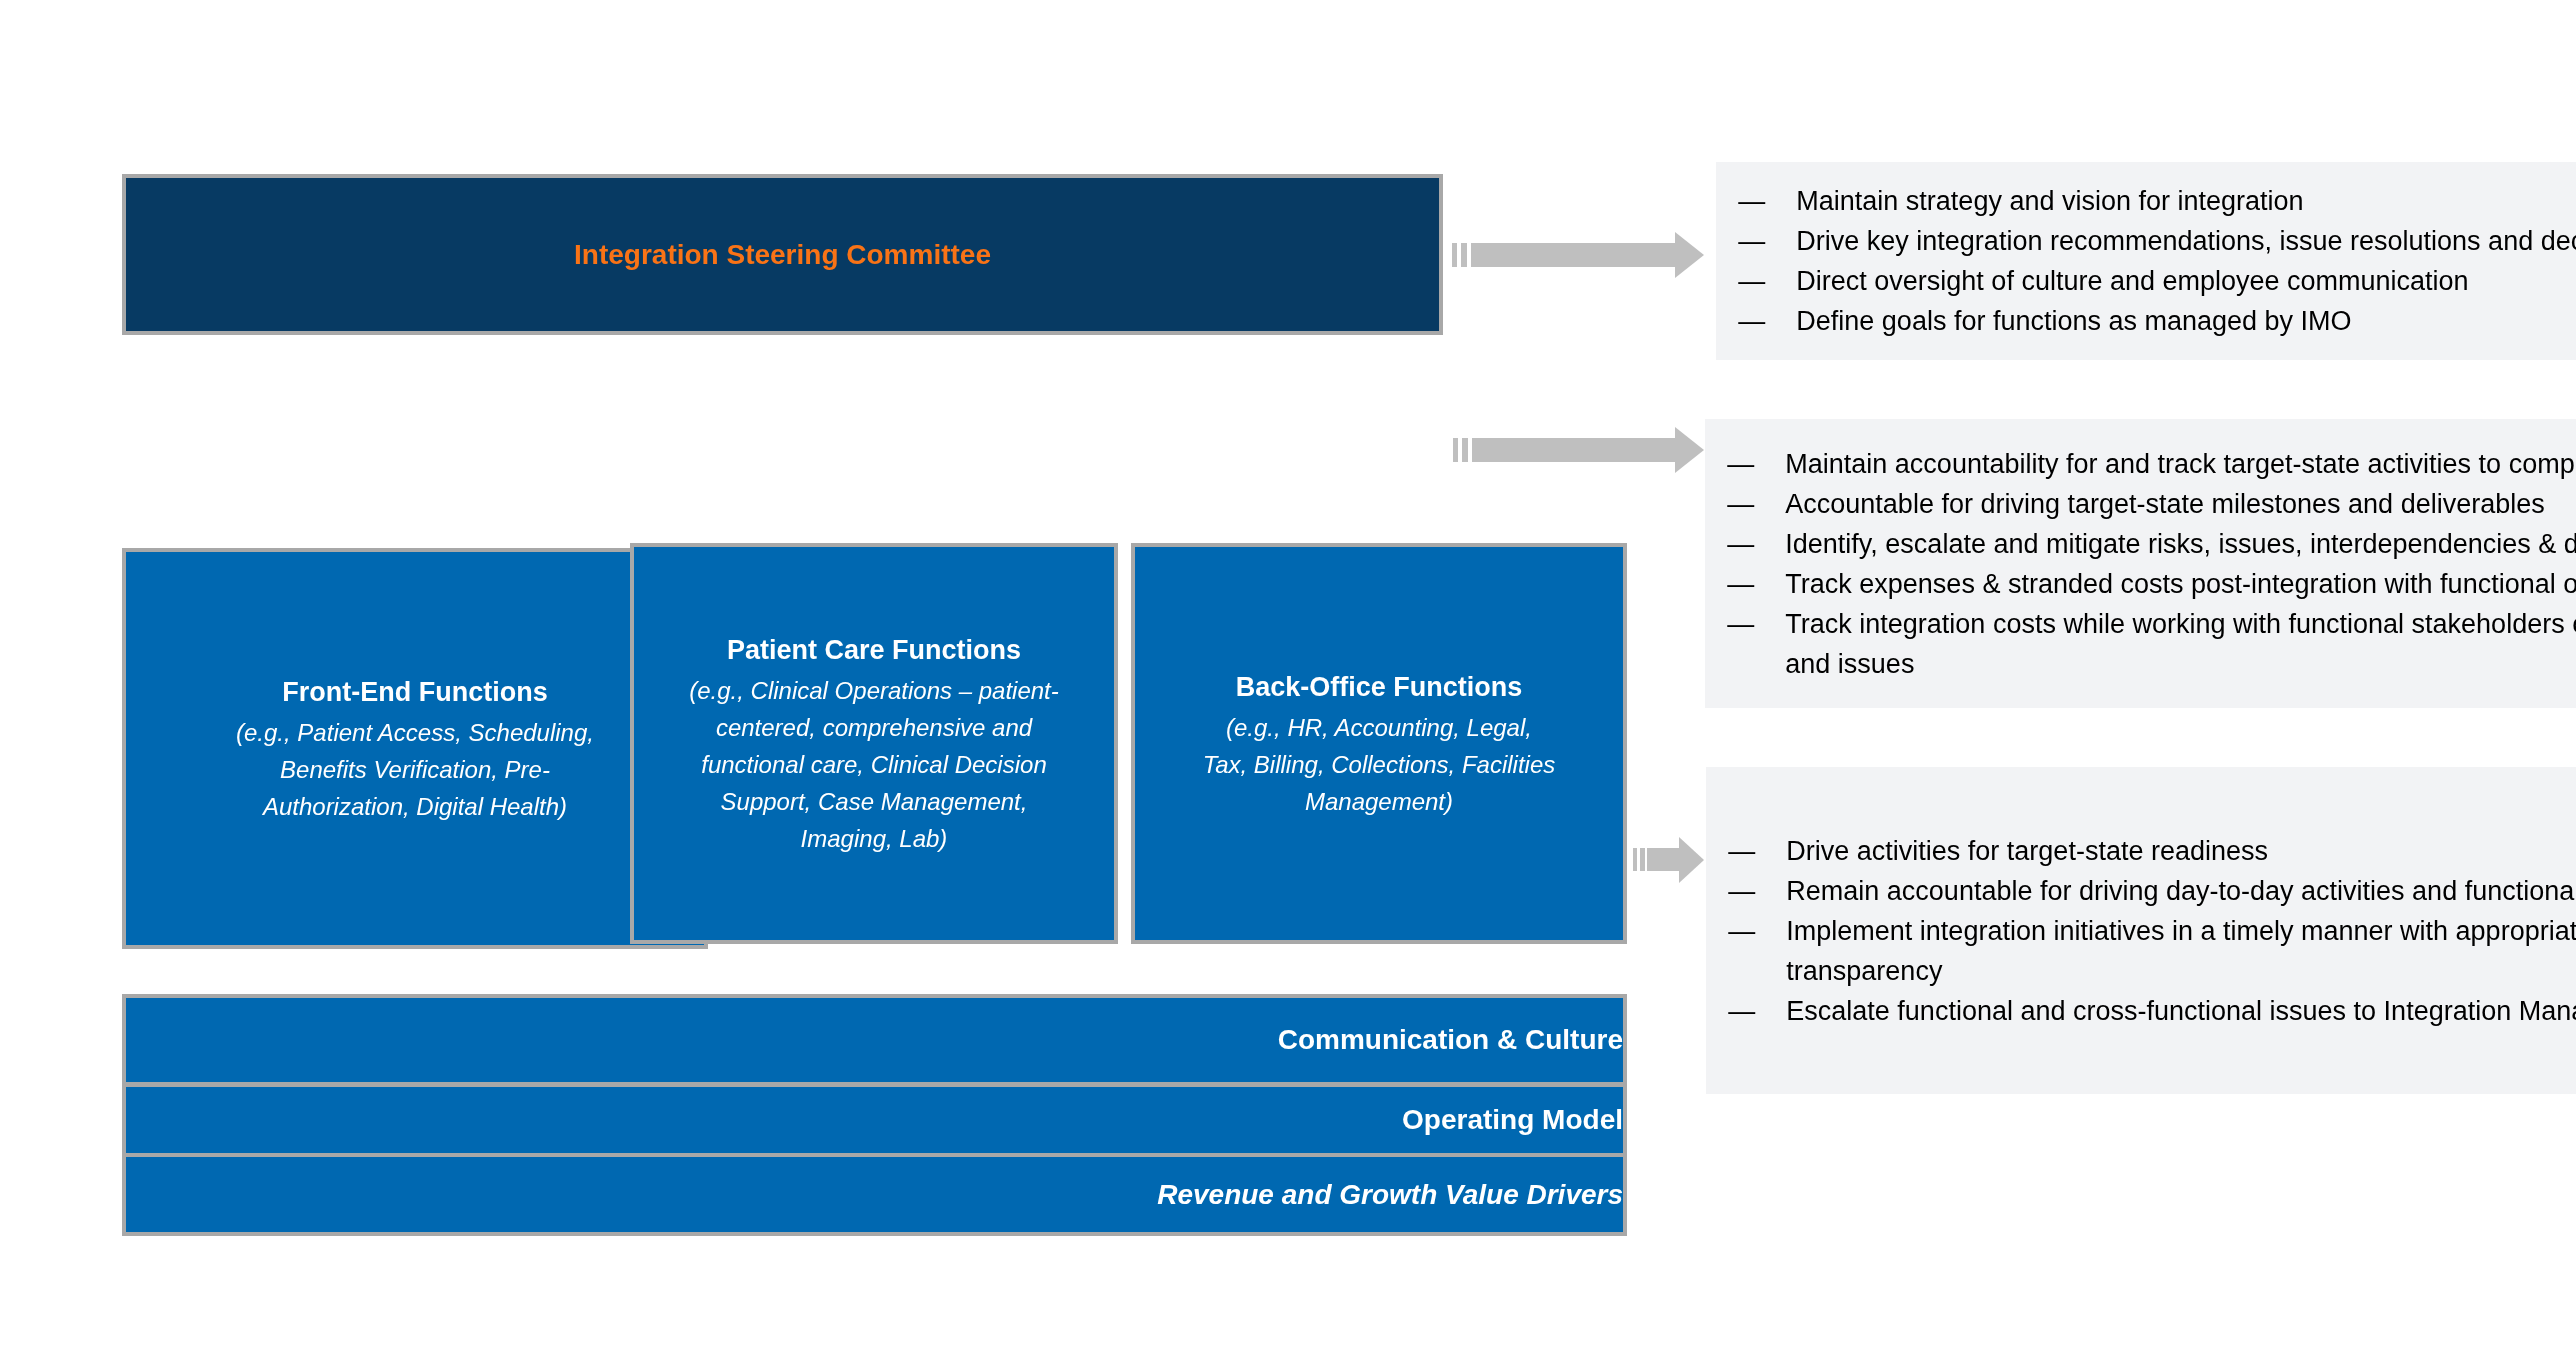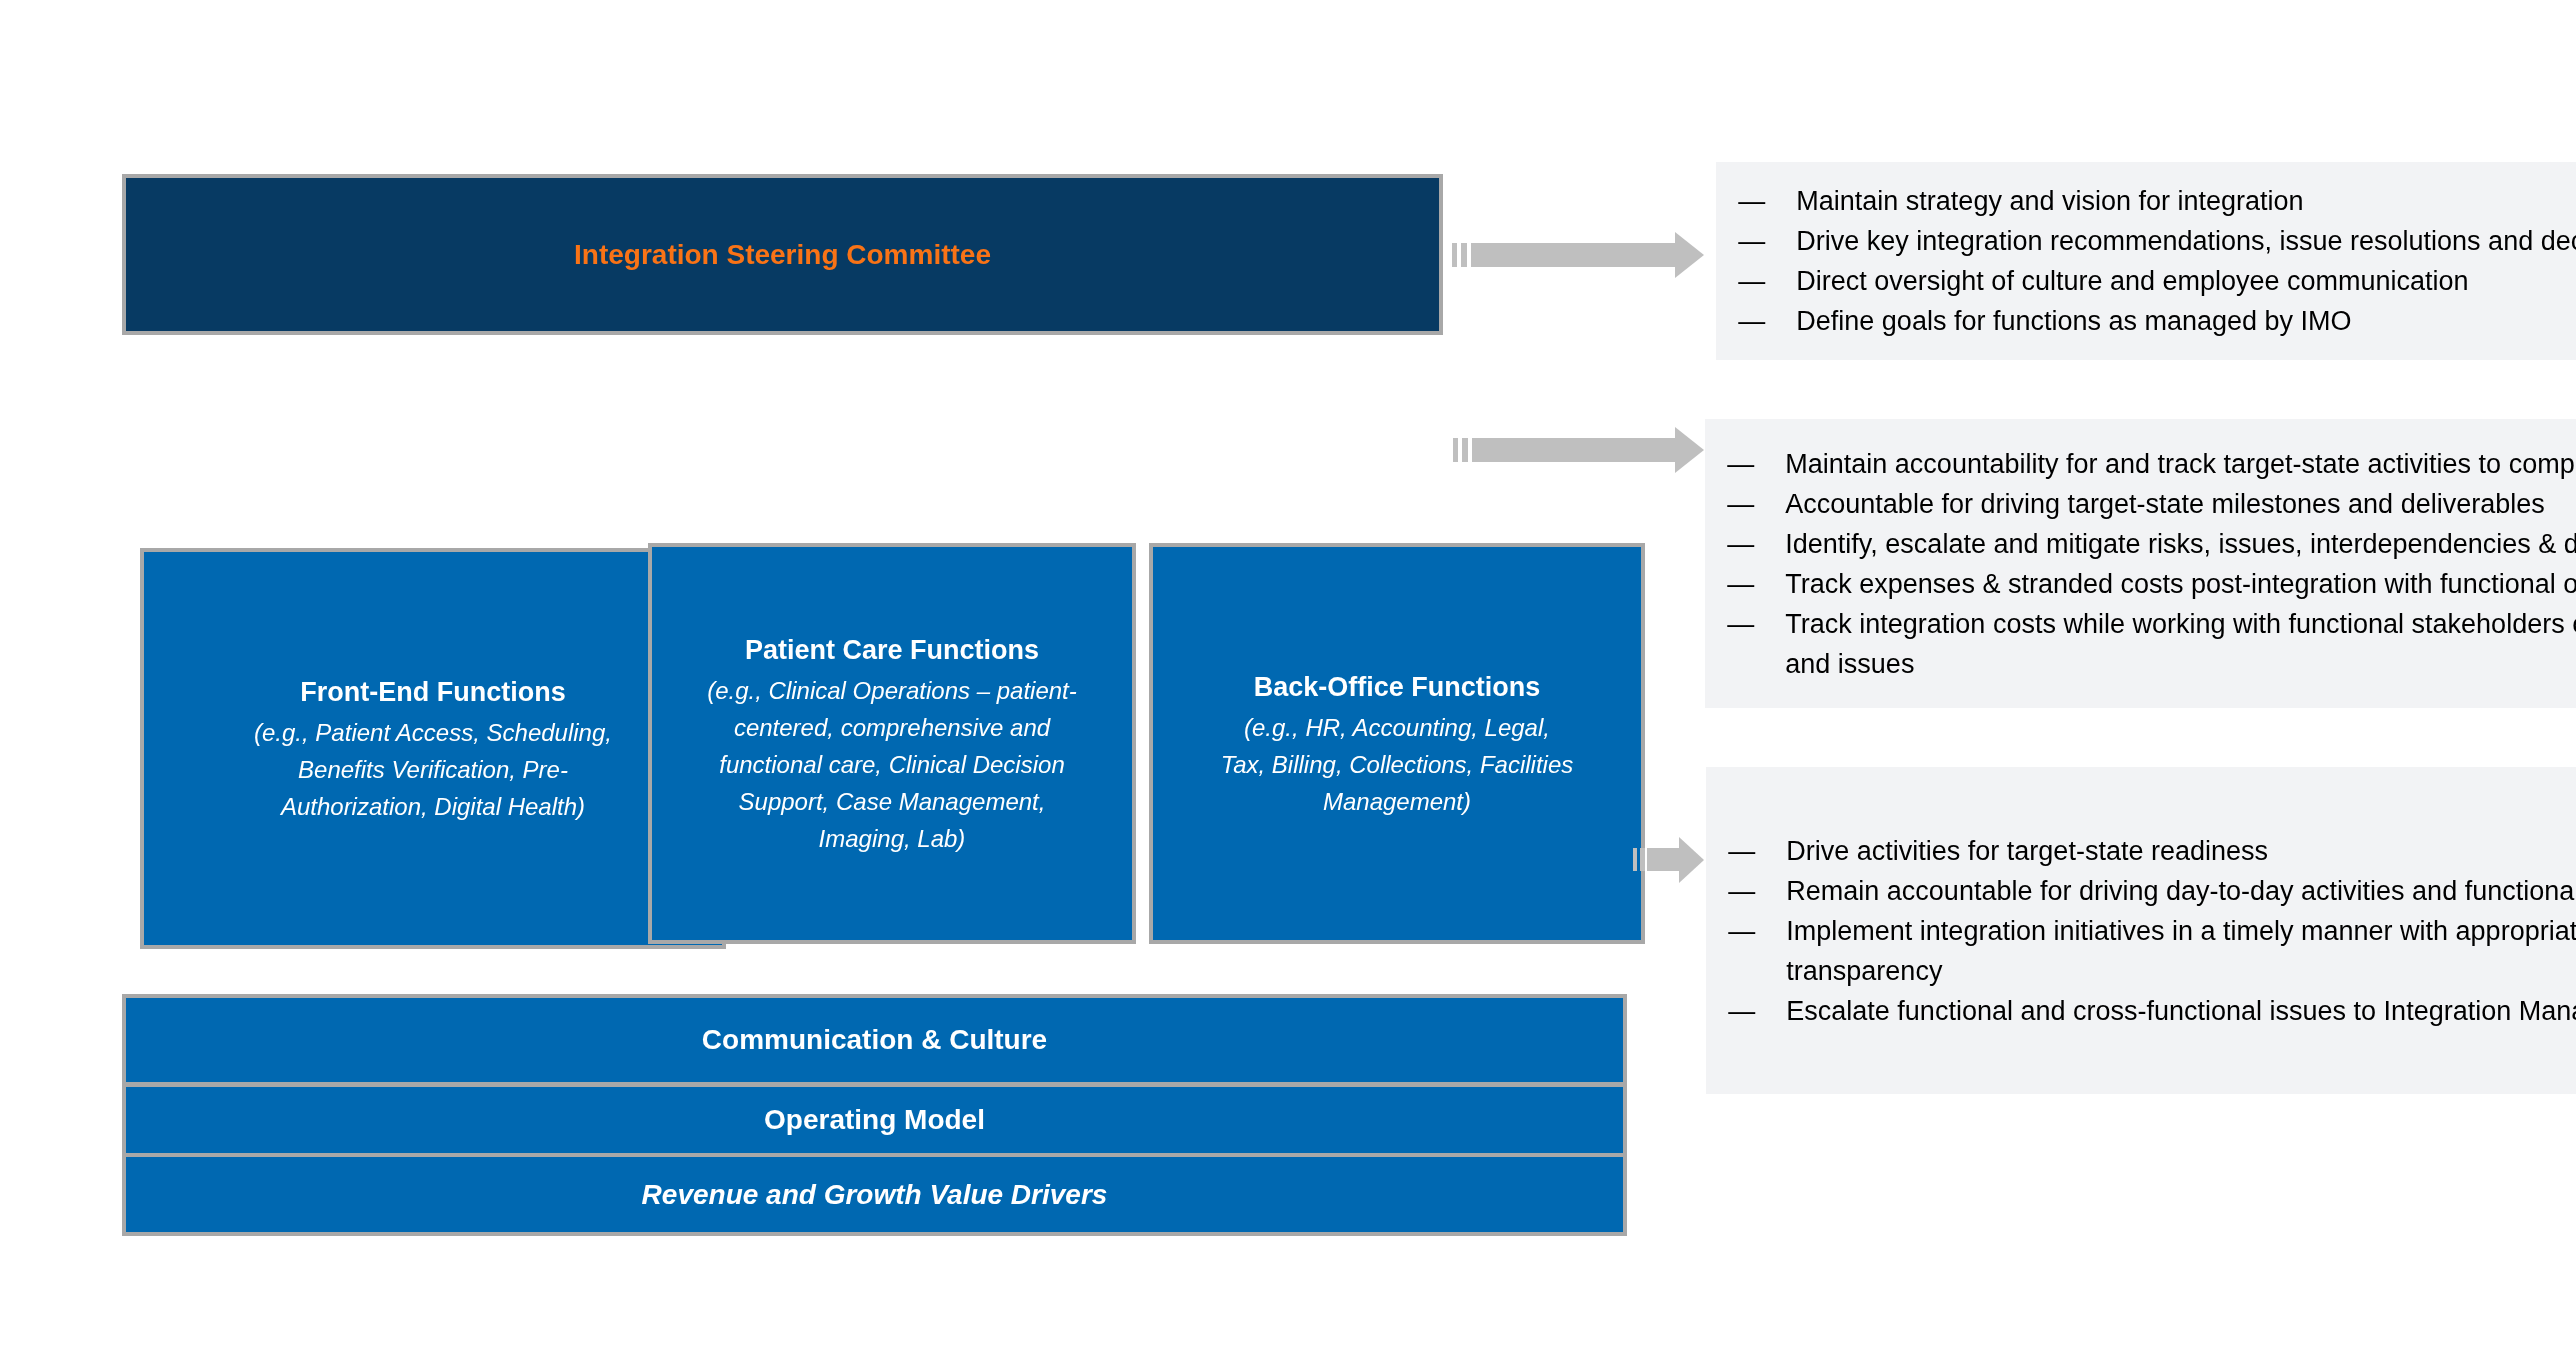--- a/index.html
+++ b/index.html
@@ -4,30 +4,30 @@
 <style>
   html,body{margin:0;padding:0;background:#ffffff;}
   body{width:3038px;height:1360px;overflow:hidden;
        font-family:"Liberation Sans", sans-serif;}
   .canvas{position:relative;width:3038px;height:1360px;background:#ffffff;}
 
   
   .gbox{position:absolute;box-sizing:border-box;border:4.6px solid #A8A8A8;}
   .navy{background:#073A63;display:flex;align-items:center;justify-content:center;}
   .navy .title{color:#f97316;font-weight:bold;font-size:28px;text-align:center;}
-  .blue{background:#0068B1;margin-left:18px;}
+  .blue{background:#0068B1;}
   .func{display:flex;flex-direction:column;align-items:center;justify-content:center;
         text-align:center;color:#ffffff;padding:0 21.6px;}
   .func .ftitle{font-weight:bold;font-size:27px;line-height:41px;}
   .func .fsub{font-style:italic;font-size:24px;line-height:37px;white-space:pre-line;margin-top:1px;}
 
   
   .stack{position:absolute;box-sizing:border-box;border:4.6px solid #A8A8A8;background:#A8A8A8;
          display:flex;flex-direction:column;gap:4.6px;}
-  .bar{background:#0068B1;display:flex;align-items:center;justify-content:center;}
+  .bar{background:#0068B1;display:flex;align-items:center;justify-content:flex-end;}
   .bar .blabel{color:#ffffff;font-weight:bold;font-size:28px;}
 
   
   .panel{position:absolute;box-sizing:border-box;background:#F2F3F5;
          display:flex;flex-direction:column;justify-content:center;
          padding:5.2px 20.6px 5.2px 13px;}
   .bullet{display:flex;align-items:flex-start;font-size:27px;line-height:40px;color:#000000;}
   .dash{flex:0 0 58px;text-align:left;padding-left:9.3px;}
   .btext{flex:1 1 auto;max-width:1077px;}
 

